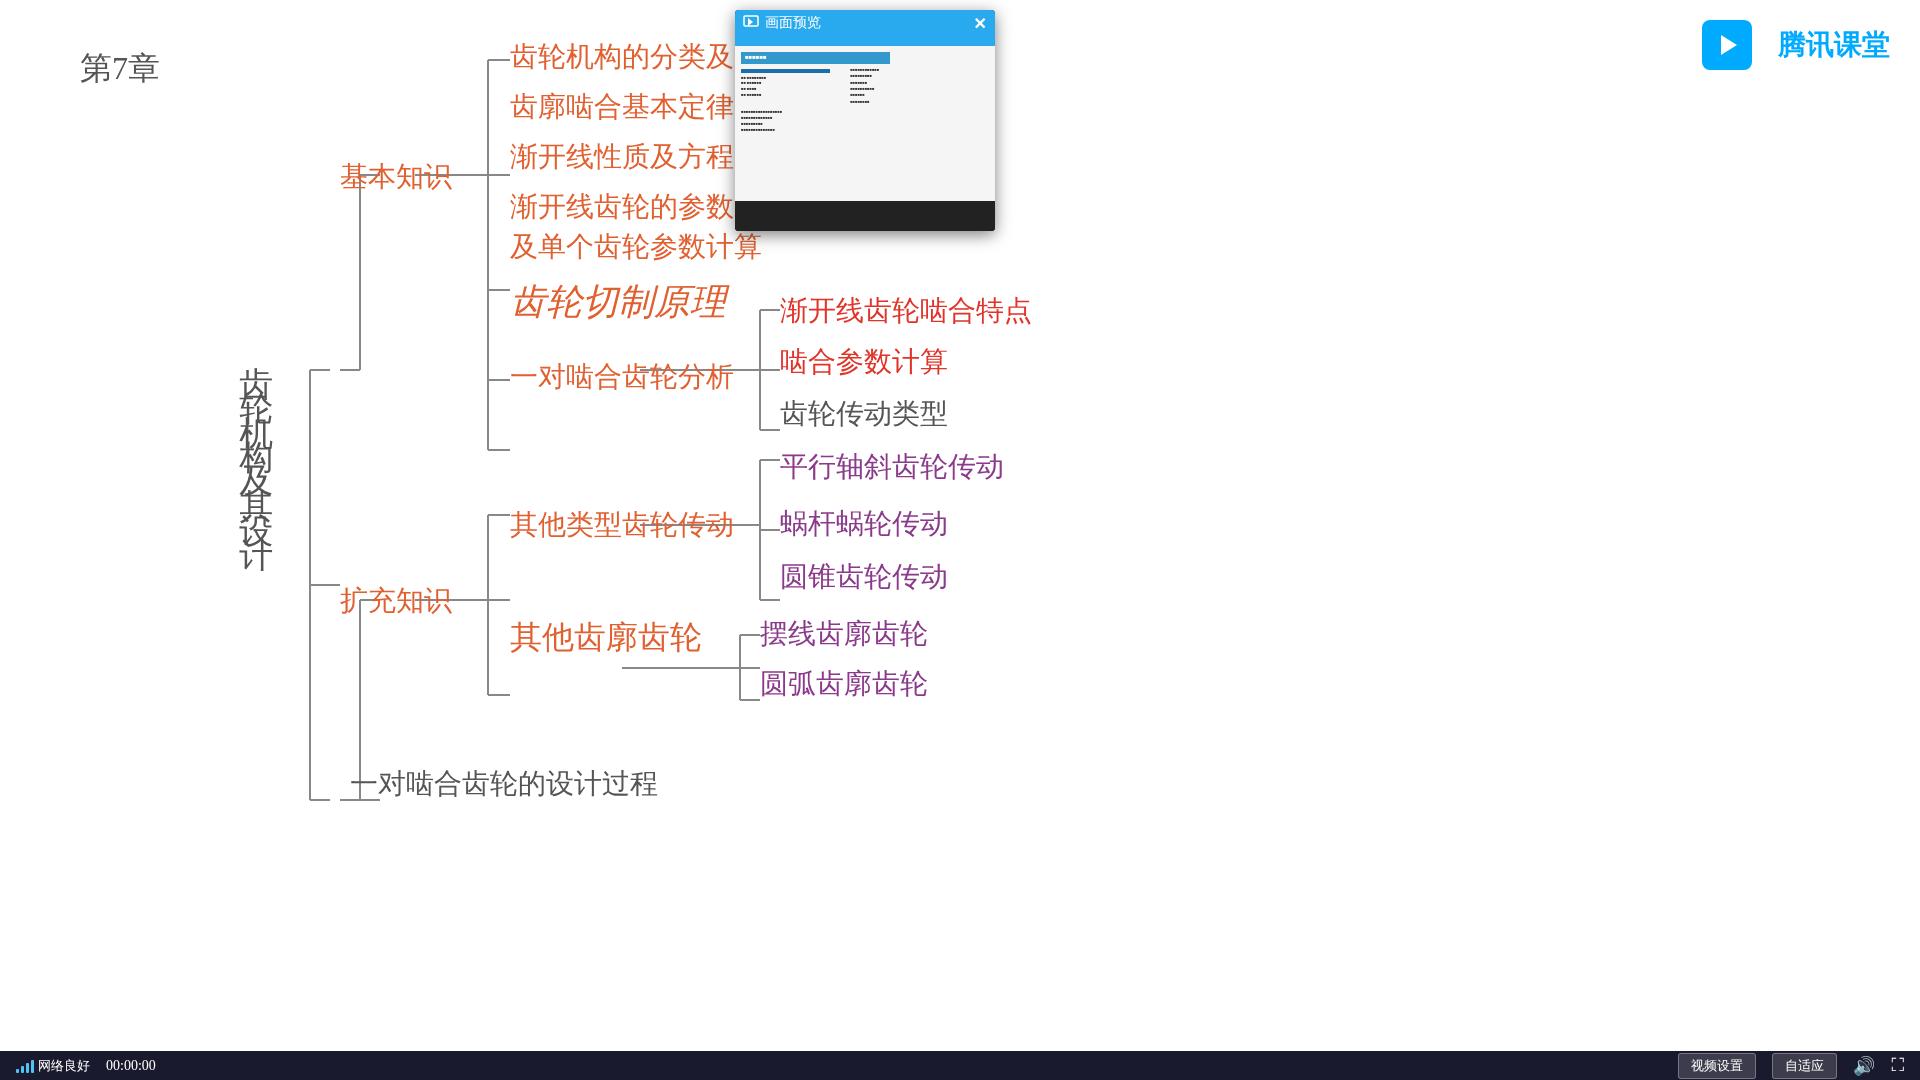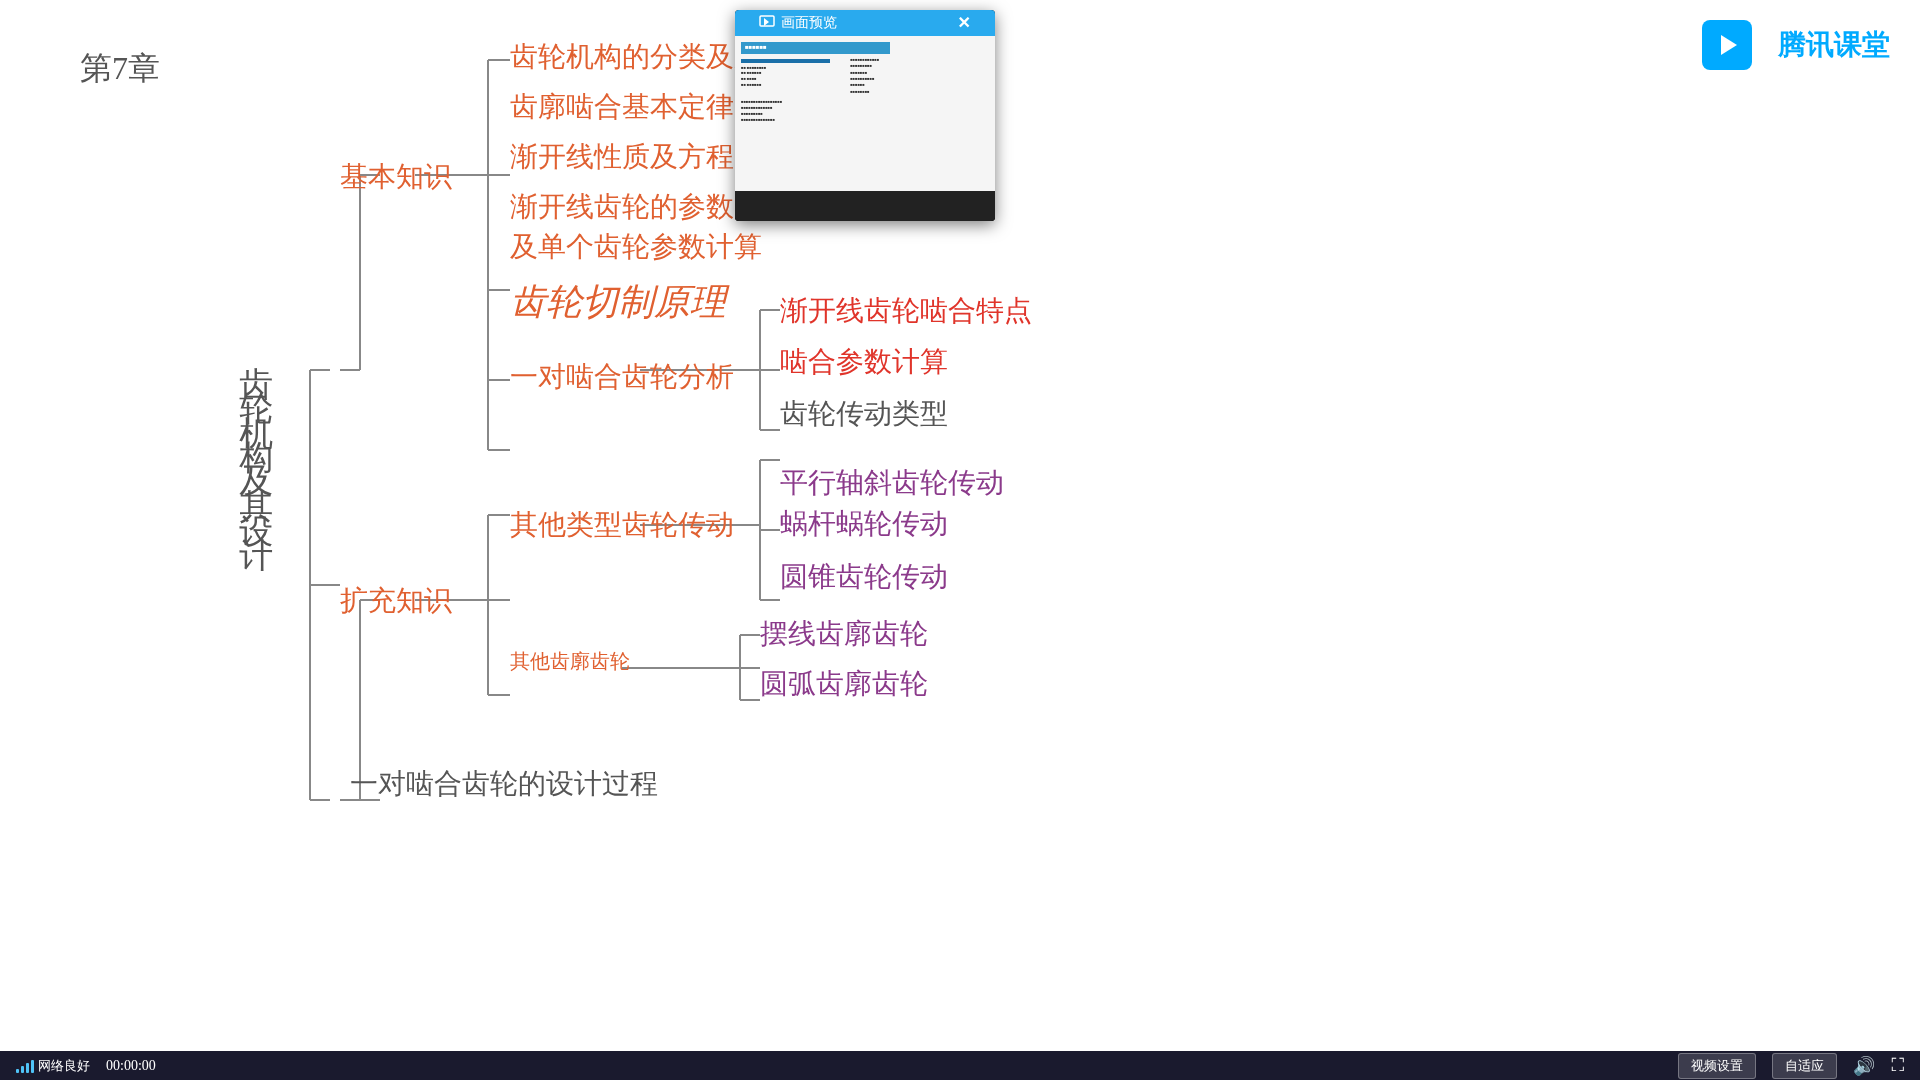--- a/index.html
+++ b/index.html
@@ -88,24 +88,24 @@
       background: #000;
       border: none;
       border-radius: 4px;
       overflow: hidden;
       box-shadow: 0 4px 16px rgba(0,0,0,0.5);
       z-index: 100;
     }
     .preview-titlebar {
       background: #29aaee;
       display: flex;
-      align-items: flex-end;
+      align-items: flex-start;
       justify-content: space-between;
-      padding: 4px 24px;
-      height: 26px;
+      padding: 4px 8px;
+      height: 36px;
     }
     .preview-title-left {
       display: flex;
       align-items: center;
       gap: 6px;
       color: #fff;
       font-size: 14px;
     }
     .preview-close-btn {
       color: #fff;
@@ -312,27 +312,27 @@
   <div class="node node-orange" style="position:absolute; top:358px; left:510px; font-size:28px;">一对啮合齿轮分析</div>
 
   <div class="node node-red" style="position:absolute; top:292px; left:780px; font-size:28px;">渐开线齿轮啮合特点</div>
 
   <div class="node node-red" style="position:absolute; top:343px; left:780px; font-size:28px;">啮合参数计算</div>
 
   <div class="node node-gray" style="position:absolute; top:395px; left:780px; font-size:28px;">齿轮传动类型</div>
 
   <div class="node node-orange" style="position:absolute; top:506px; left:510px; font-size:28px;">其他类型齿轮传动</div>
 
-  <div class="node node-purple" style="position:absolute; top:448px; left:780px; font-size:28px;margin-top:16px;">平行轴斜齿轮传动</div>
+  <div class="node node-purple" style="position:absolute; top:448px; left:780px; font-size:28px;">平行轴斜齿轮传动</div>
 
   <div class="node node-purple" style="position:absolute; top:505px; left:780px; font-size:28px;">蜗杆蜗轮传动</div>
 
   <div class="node node-purple" style="position:absolute; top:558px; left:780px; font-size:28px;">圆锥齿轮传动</div>
 
-  <div class="node node-orange" style="position:absolute; top:648px; left:510px; font-size:20px;">其他齿廓齿轮</div>
+  <div class="node node-orange" style="position:absolute; top:616px; left:510px; font-size:32px;">其他齿廓齿轮</div>
 
   <div class="node node-purple" style="position:absolute; top:615px; left:760px; font-size:28px;">摆线齿廓齿轮</div>
 
   <div class="node node-purple" style="position:absolute; top:665px; left:760px; font-size:28px;">圆弧齿廓齿轮</div>
 
   <div class="node node-gray" style="position:absolute; top:765px; left:350px; font-size:28px;">一对啮合齿轮的设计过程</div>
 
   <div class="preview-popup">
     <div class="preview-titlebar">
       <div class="preview-title-left">

